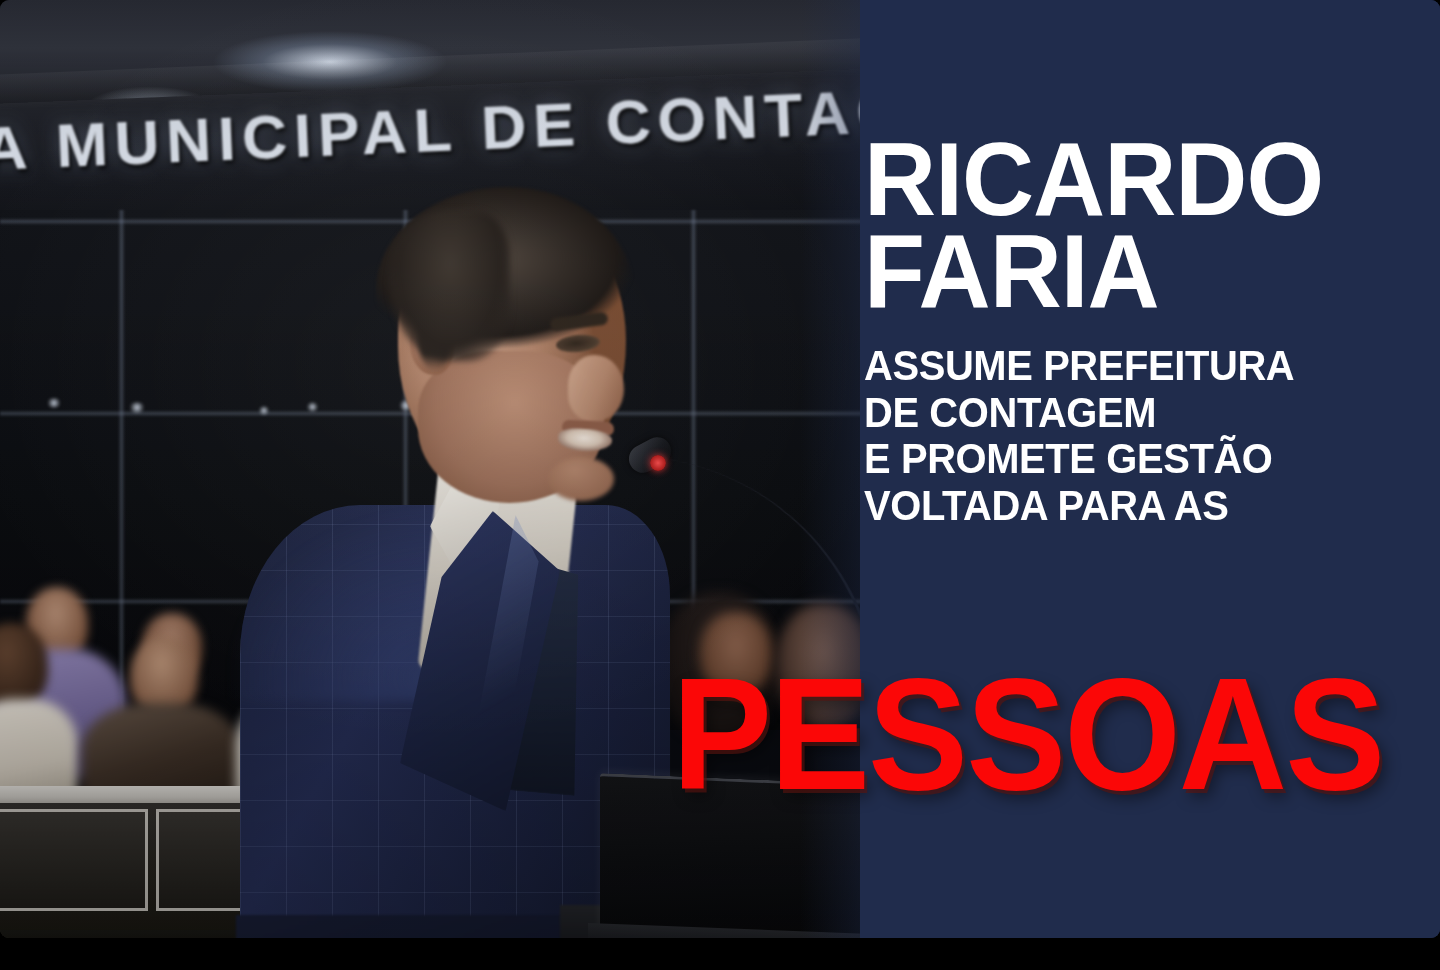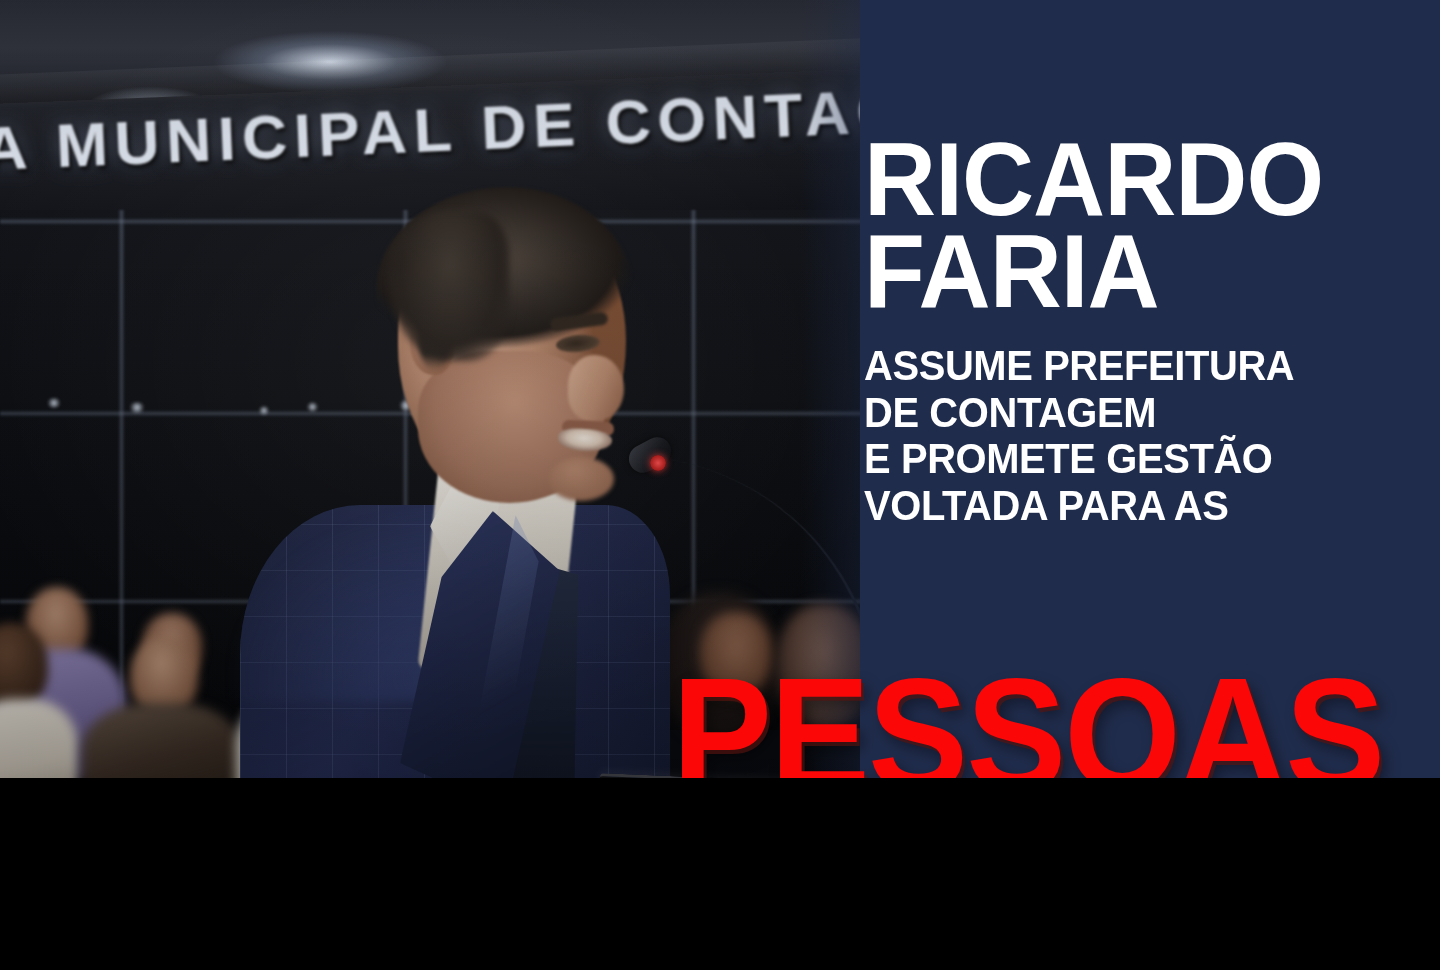--- a/index.html
+++ b/index.html
@@ -8,24 +8,25 @@
     padding: 0;
     background: #000;
   }
   body {
     font-family: "Liberation Sans", sans-serif;
   }
 
   #poster {
     position: relative;
     width: 1440px;
-    height: 778px;
+    height: 938px;
     overflow: hidden;
     background: #0a0c12;
     user-select: none;
+    border-radius: 9px;
   }
 
   
   .photo {
     position: absolute;
     inset: 0;
     overflow: hidden;
   }
 
   

